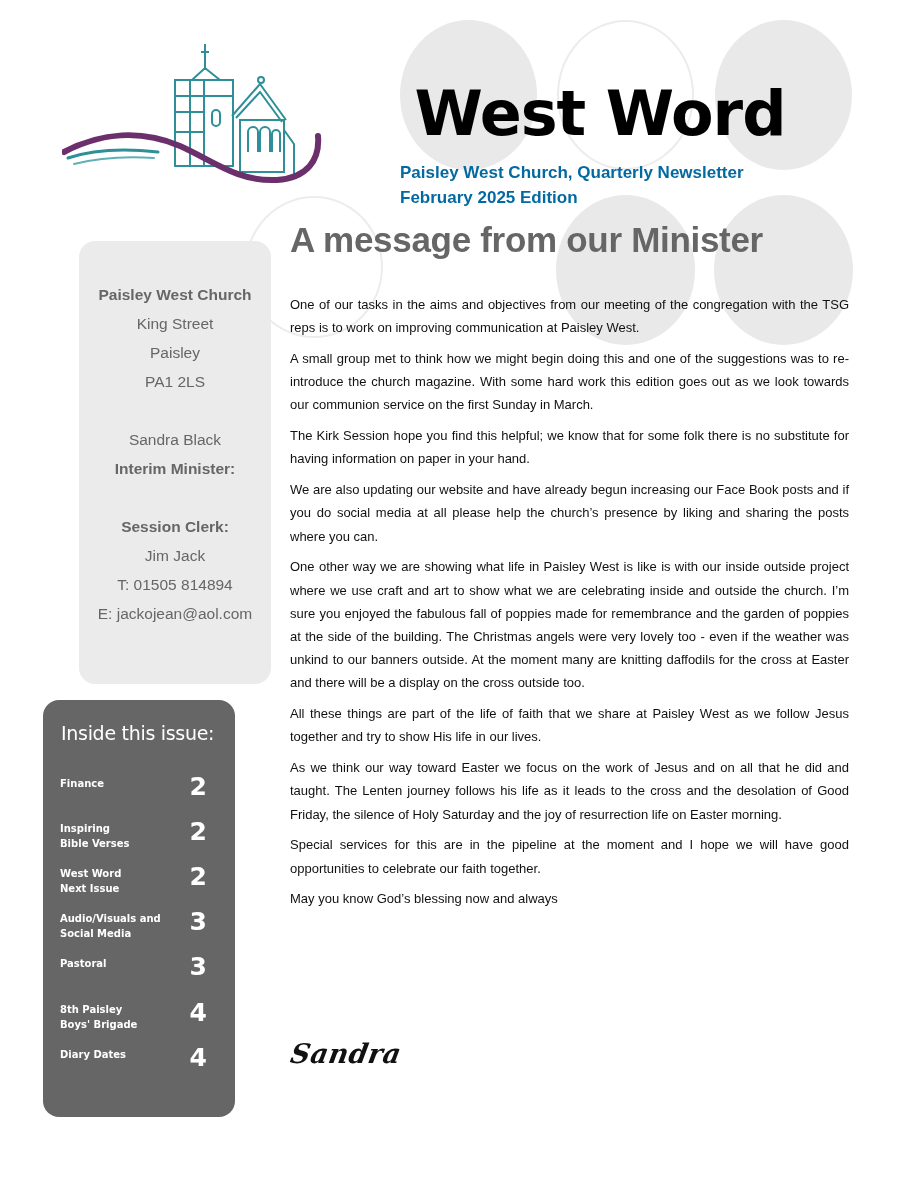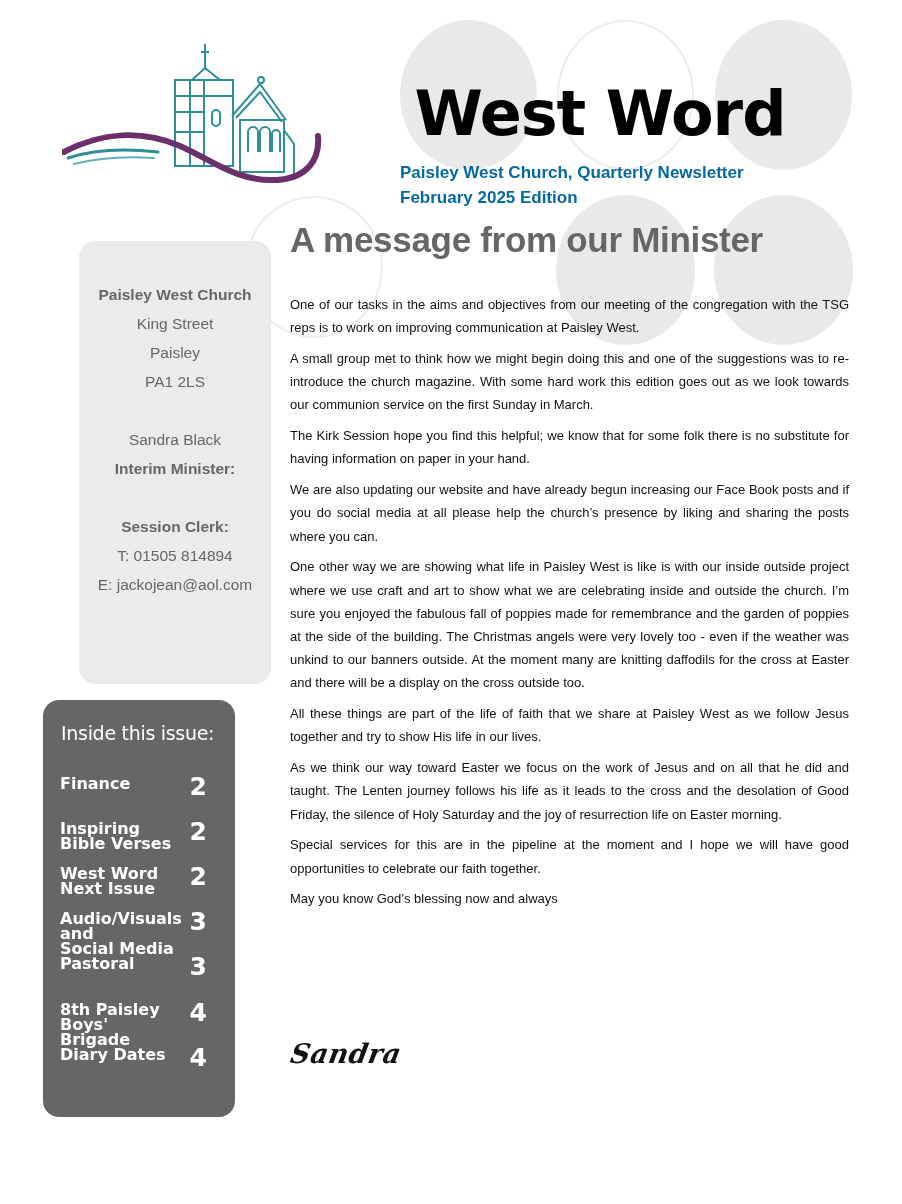--- a/index.html
+++ b/index.html
@@ -15,21 +15,21 @@
   #subtitle { position: absolute; left: 400px; top: 160px; width: 400px; text-align: left; font-weight: bold; font-size: 17px; line-height: 25px; color: #0369a1; }
 
   #address-box { position: absolute; left: 43px; top: 241px; width: 192px; height: 443px; background: #ebebeb; border-radius: 16px; text-align: center; color: #666666; font-size: 15.5px; margin-left: 36px; }
   #address-box .line { line-height: 29px; }
   #address-box .bold { font-weight: bold; }
   #address-box .gap { height: 29px; }
 
   #issue-box { position: absolute; left: 43px; top: 700px; width: 192px; height: 417px; background: #666666; border-radius: 16px; color: #fff; }
   #issue-heading { position: absolute; left: 18px; top: 22px; font-weight: normal; font-size: 19px; letter-spacing: -0.3px; font-family: "DejaVu Sans", sans-serif; }
   .issue-row { position: absolute; left: 17px; width: 160px; height: 40px; }
-  .issue-label { position: absolute; left: 0; top: 4px; font-family: "DejaVu Sans", sans-serif; font-weight: bold; font-size: 16px; line-height: 15px; width: 120px; }
+  .issue-label { position: absolute; left: 0; top: 4px; font-family: "DejaVu Sans", sans-serif; font-weight: bold; font-size: 10px; line-height: 15px; width: 120px; }
   .issue-page { position: absolute; right: 13px; top: 0; font-weight: bold; font-size: 25px; line-height: 30px; font-family: "DejaVu Sans", sans-serif; }
 
   #article-title { position: absolute; left: 290px; top: 220px; font-weight: bold; font-size: 35px; color: #666666; letter-spacing: -0.3px; font-family: "Liberation Sans", sans-serif; }
   #article-body { position: absolute; left: 290px; top: 293px; width: 559px; font-size: 13px; line-height: 23.2px; text-align: justify; color: #111; }
   #article-body p { margin: 0 0 7.6px 0; }
   #signature { position: absolute; left: 291px; top: 1038px; font-family: "DejaVu Serif", serif; font-style: italic; font-weight: bold; font-size: 27px; letter-spacing: 0.5px; transform: skewX(-10deg); color: #111; }
 </style>
 </head>
 <body>
 
@@ -79,20 +79,21 @@
   <div style="height:39px;"></div>
   <div class="line bold">Paisley West Church</div>
   <div class="line">King Street</div>
   <div class="line">Paisley</div>
   <div class="line">PA1 2LS</div>
   <div class="gap"></div>
   <div class="line">Sandra Black</div>
   <div class="line bold">Interim Minister:</div>
   <div class="gap"></div>
   <div class="line bold">Session Clerk:</div>
+  <div class="line">Jim Jack</div>
   <div class="line">T: 01505 814894</div>
   <div class="line">E: jackojean@aol.com</div>
 </div>
 
 <div id="issue-box">
   <div id="issue-heading">Inside this issue:</div>
 
   <div class="issue-row" style="top:72px;">
     <div class="issue-label">
         <div>Finance</div>

